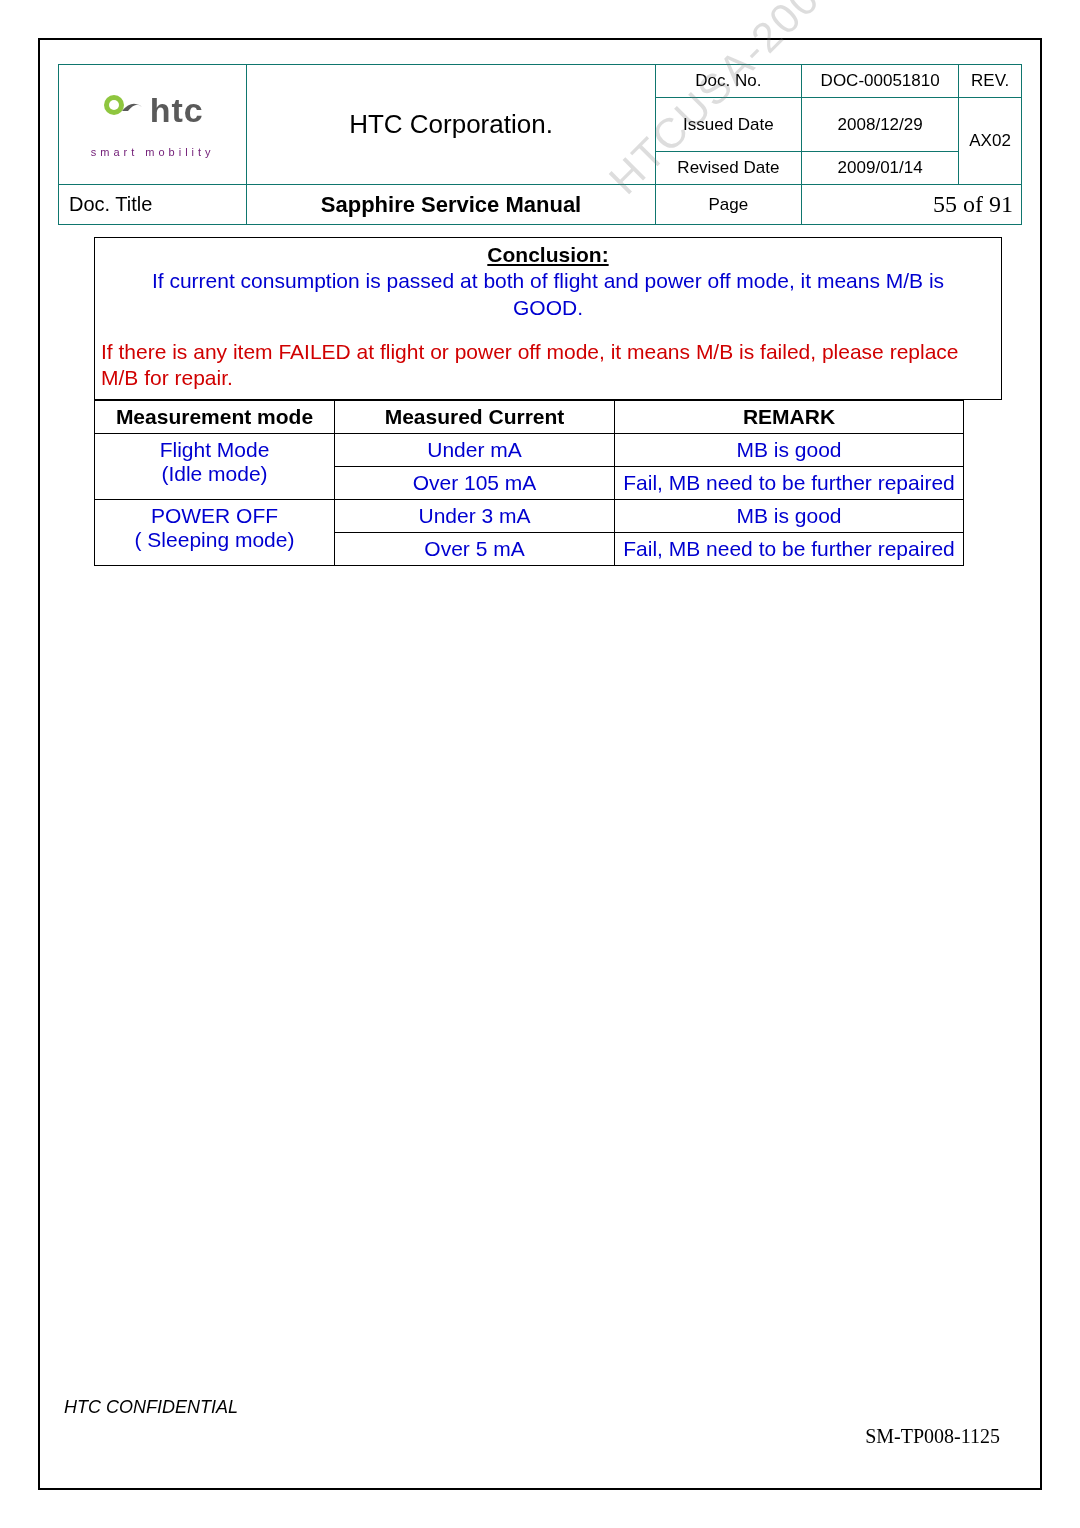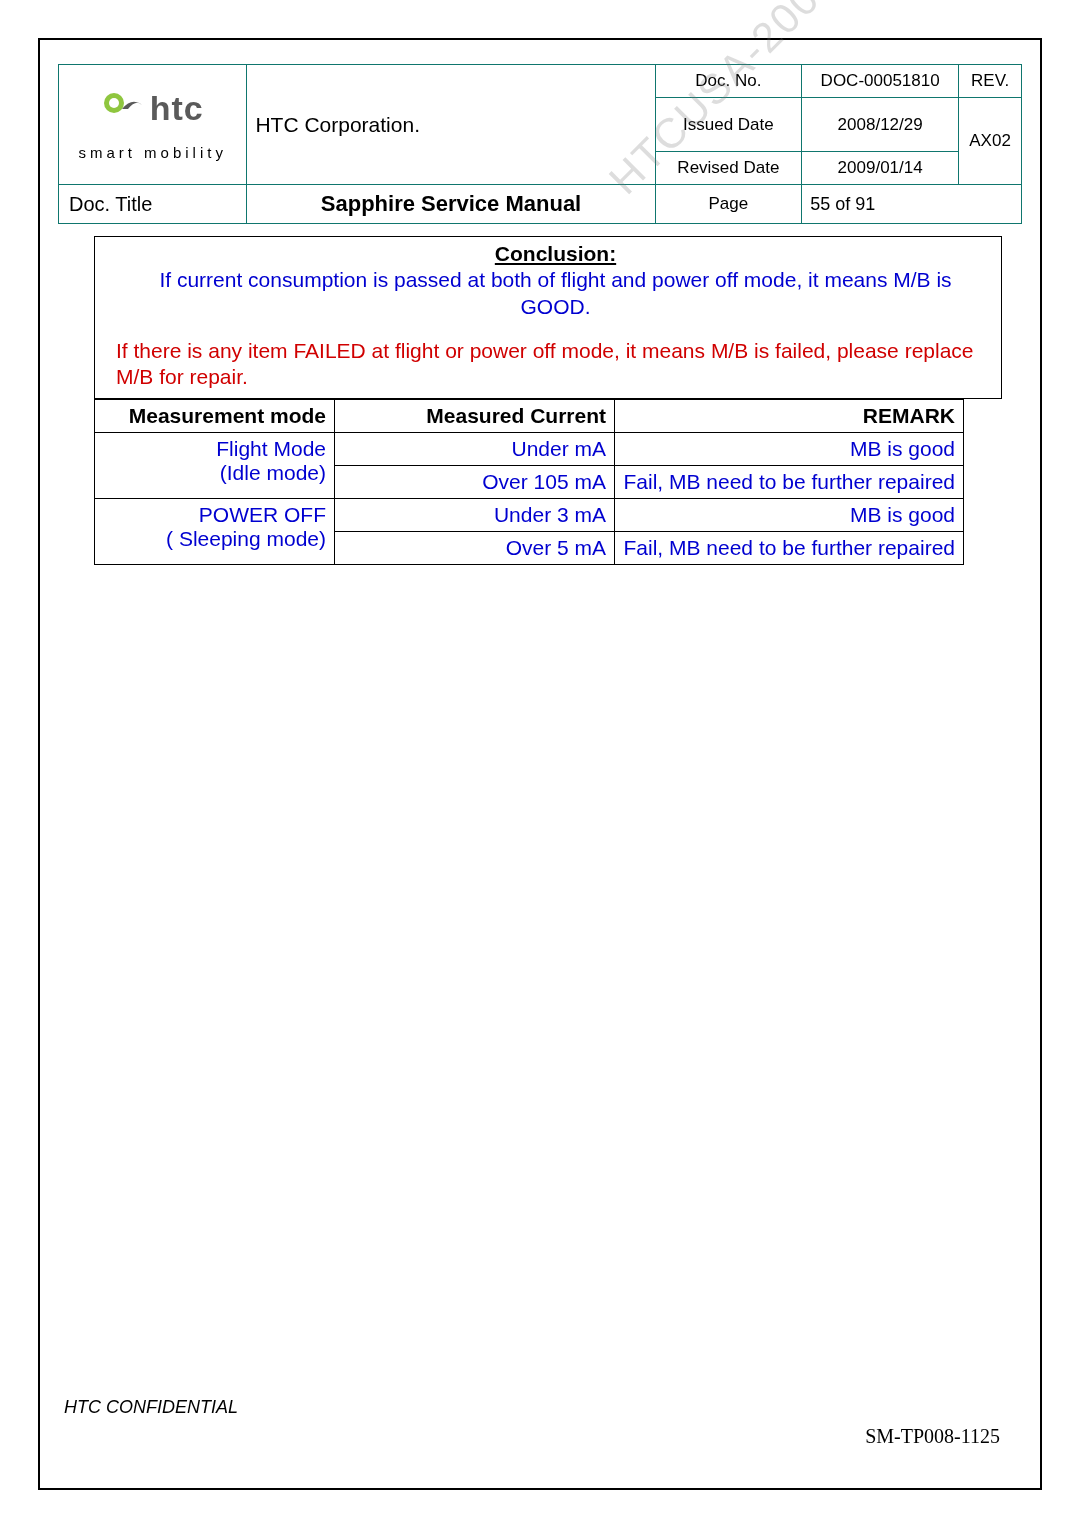--- a/index.html
+++ b/index.html
@@ -33,39 +33,40 @@
     vertical-align: middle;
   }
   .hdr .logo-cell {
     width: 180px;
     height: 120px;
     text-align: center;
     padding: 4px;
   }
   .hdr .corp-cell {
     width: 390px;
-    font-size: 21px;
+    font-size: 26px;
+    text-align: center;
     margin-top: 16px;
   }
   .hdr .label-cell { width: 140px; text-align: center; font-size: 17px;}
   .hdr .val-cell { width: 150px; text-align: center; font-size: 17px;}
   .hdr .rev-cell { width: 60px; text-align: center; font-size: 17px;}
   .hdr .title-label { text-align: left; padding-left: 10px; font-size: 20px;}
   .hdr .title-val { text-align: center; font-weight: bold; font-size: 22px;}
-  .hdr .page-val { text-align: left; font-size: 18px;}
+  .hdr .page-val { text-align: right; font-size: 24px; font-family: Liberation Serif, serif;}
   
   .logo-wrap { display:flex; flex-direction:column; align-items:center; justify-content:center; height:100%; }
   .logo-top { display:flex; align-items:center; gap:6px; }
   .htc-text { font-family: Arial; font-size:34px; font-weight:bold; color:#5a5a5a; letter-spacing:1px;}
-  .tagline { font-size:15px; color:#000000; letter-spacing:4px; margin-top:16px;}
+  .tagline { font-size:11px; color:#701a75; letter-spacing:4px; margin-top:16px;}
   
   .conclusion-box {
     border: 1px solid #000;
     margin: 12px 20px 0 36px;
-    padding: 4px 6px 8px 21px;
+    padding: 4px 6px 8px 6px;
     font-size: 21px;
     line-height: 1.25;
   }
   .concl-title { text-align:center; font-weight:bold; text-decoration: underline; color:#000; }
   .blue { color: #0000d0; }
   .red { color: #d00000; }
   .center { text-align:center; }
   
   .section-heading {
     font-weight: bold;
@@ -75,21 +76,21 @@
   
   .meas {
     border-collapse: collapse;
     margin-left: 36px;
     width: 870px;
     font-size: 21px;
   }
   .meas th, .meas td {
     border: 1px solid #000;
     padding: 4px 8px;
-    text-align: right;
+    text-align: center;
     vertical-align: top;
   }
   .meas th { font-weight: bold; }
   .meas .mode-cell { color:#0000d0; width: 240px;}
   .meas .cur-cell { color:#0000d0; width: 280px;}
   .meas .rem-cell { color:#0000d0; }
   
   .watermark {
     position: absolute;
     top: 130px;

